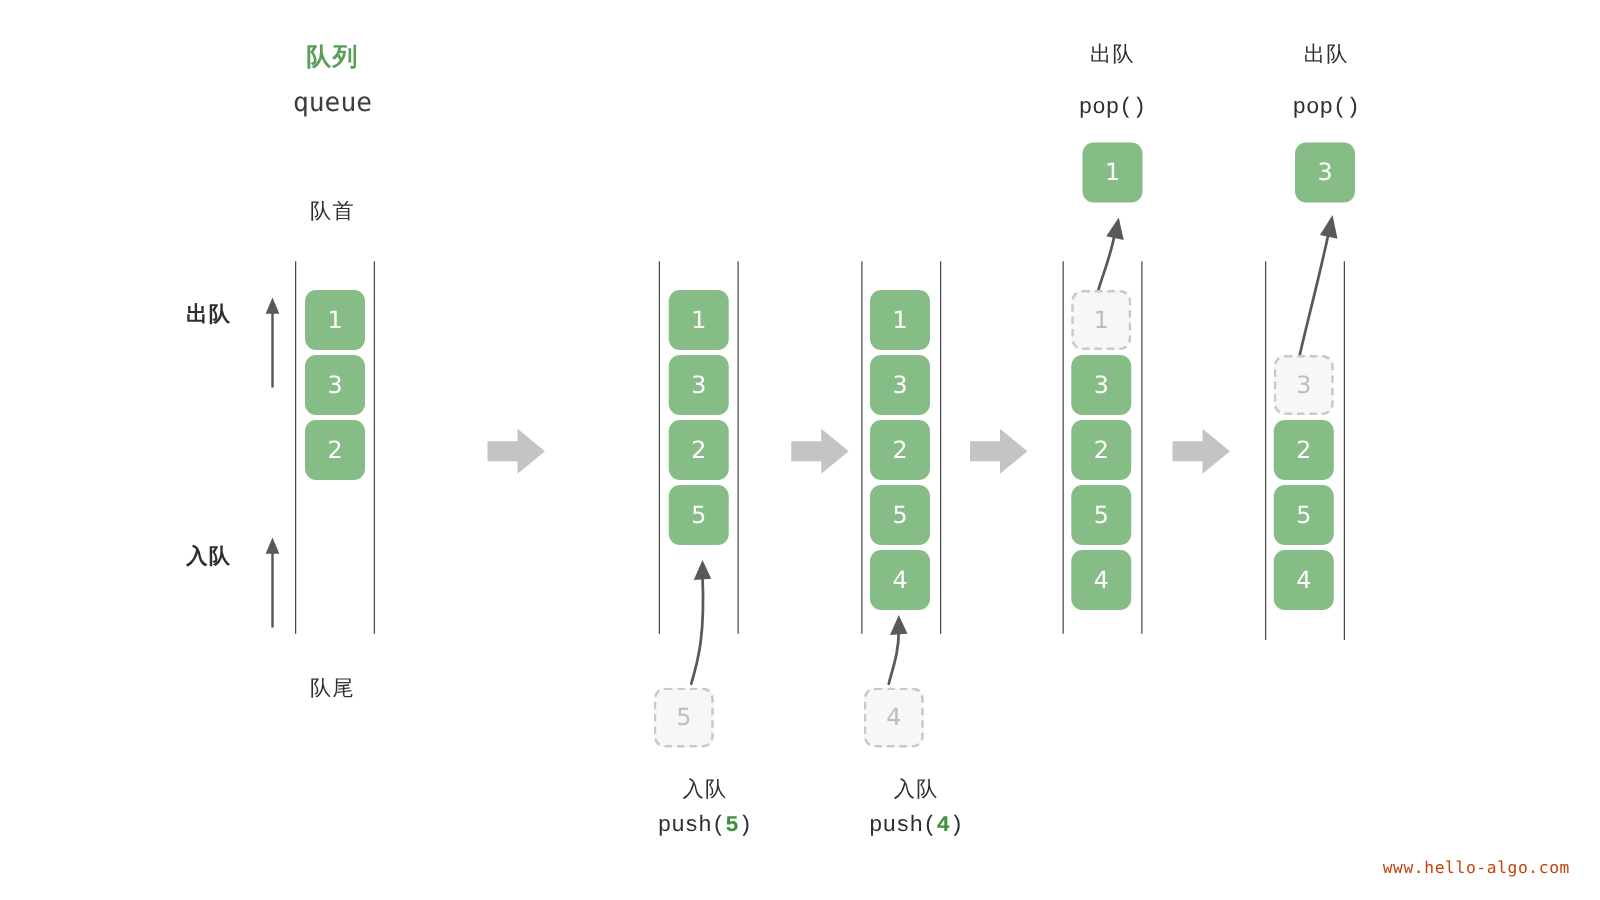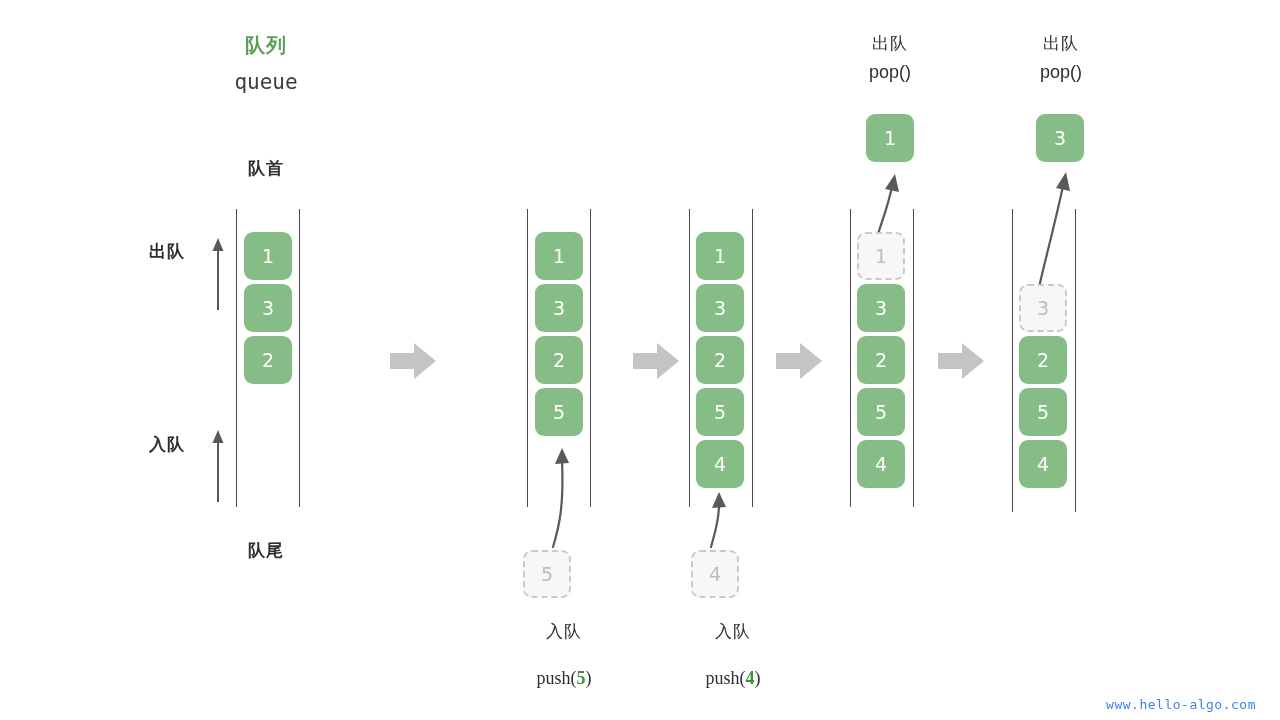--- a/index.html
+++ b/index.html
@@ -16,49 +16,49 @@
   
   .title-cn{
     font-size:20px;font-weight:bold;color:#5a9e5a;
     text-align:center;white-space:nowrap;letter-spacing:1px;
   }
   .title-code{
     font-family:"DejaVu Sans Mono","Liberation Mono",monospace;
     font-size:21px;color:#3d3d3d;text-align:center;white-space:nowrap;
   }
   .label-cn{
-    font-size:17px;font-weight:bold;color:#2f2f2f;
+    font-size:17px;font-weight:normal;color:#2f2f2f;
     text-align:center;white-space:nowrap;letter-spacing:1px;
   }
   .op-cn{
     font-size:17px;font-weight:bold;color:#2f2f2f;
     white-space:nowrap;letter-spacing:1px;
   }
   .cap{
     text-align:center;white-space:nowrap;color:#2f2f2f;
   }
   .cap .cap-cn{
     display:block;font-size:17px;letter-spacing:1px;
     font-family:"Liberation Sans","DejaVu Sans",sans-serif;
   }
   .cap .cap-code{
-    display:block;font-size:18px;margin-top:25px;
-    font-family:Liberation Serif, serif;
+    display:block;font-size:18px;margin-top:8px;
+    font-family:Liberation Mono, monospace;
   }
   .cap .num{color:#3f8f3f;font-weight:bold;}
 
   .pop-head{
     text-align:center;white-space:nowrap;color:#2f2f2f;
   }
   .pop-head .ph-cn{
     display:block;font-size:17px;letter-spacing:1px;
   }
   .pop-head .ph-code{
-    display:block;font-size:18px;margin-top:7px;
-    font-family:Liberation Sans, sans-serif;
+    display:block;font-size:18px;margin-top:21px;
+    font-family:Liberation Mono, monospace;
   }
 
   
   .rail{position:absolute;width:1px;background:#4a4a4a;}
 
   
   .cell{
     position:absolute;width:48px;height:48px;border-radius:9px;
     background:#86bd86;color:#ffffff;
     display:flex;align-items:center;justify-content:center;
@@ -66,23 +66,23 @@
   }
   .cell.ghost{
     background:#f7f7f7;color:#bdbdbd;border:2px dashed #c9c9c9;
     box-sizing:border-box;
   }
 
   
   .blockarrow{position:absolute;width:46px;height:40px;}
 
   .watermark{
-    position:absolute;right:24px;bottom:8px;
+    position:absolute;right:24px;bottom:18px;
     font-family:"DejaVu Sans Mono","Liberation Mono",monospace;
-    font-size:13px;color:#3b82f6;letter-spacing:0.5px;white-space:nowrap;
+    font-size:13px;color:#c2410c;letter-spacing:0.5px;white-space:nowrap;
   }
 
   svg{overflow:visible;}
 </style>
 </head>
 <body>
 
 <div class="stage">
 
   <div class="abs" style="left:0;top:0;">

